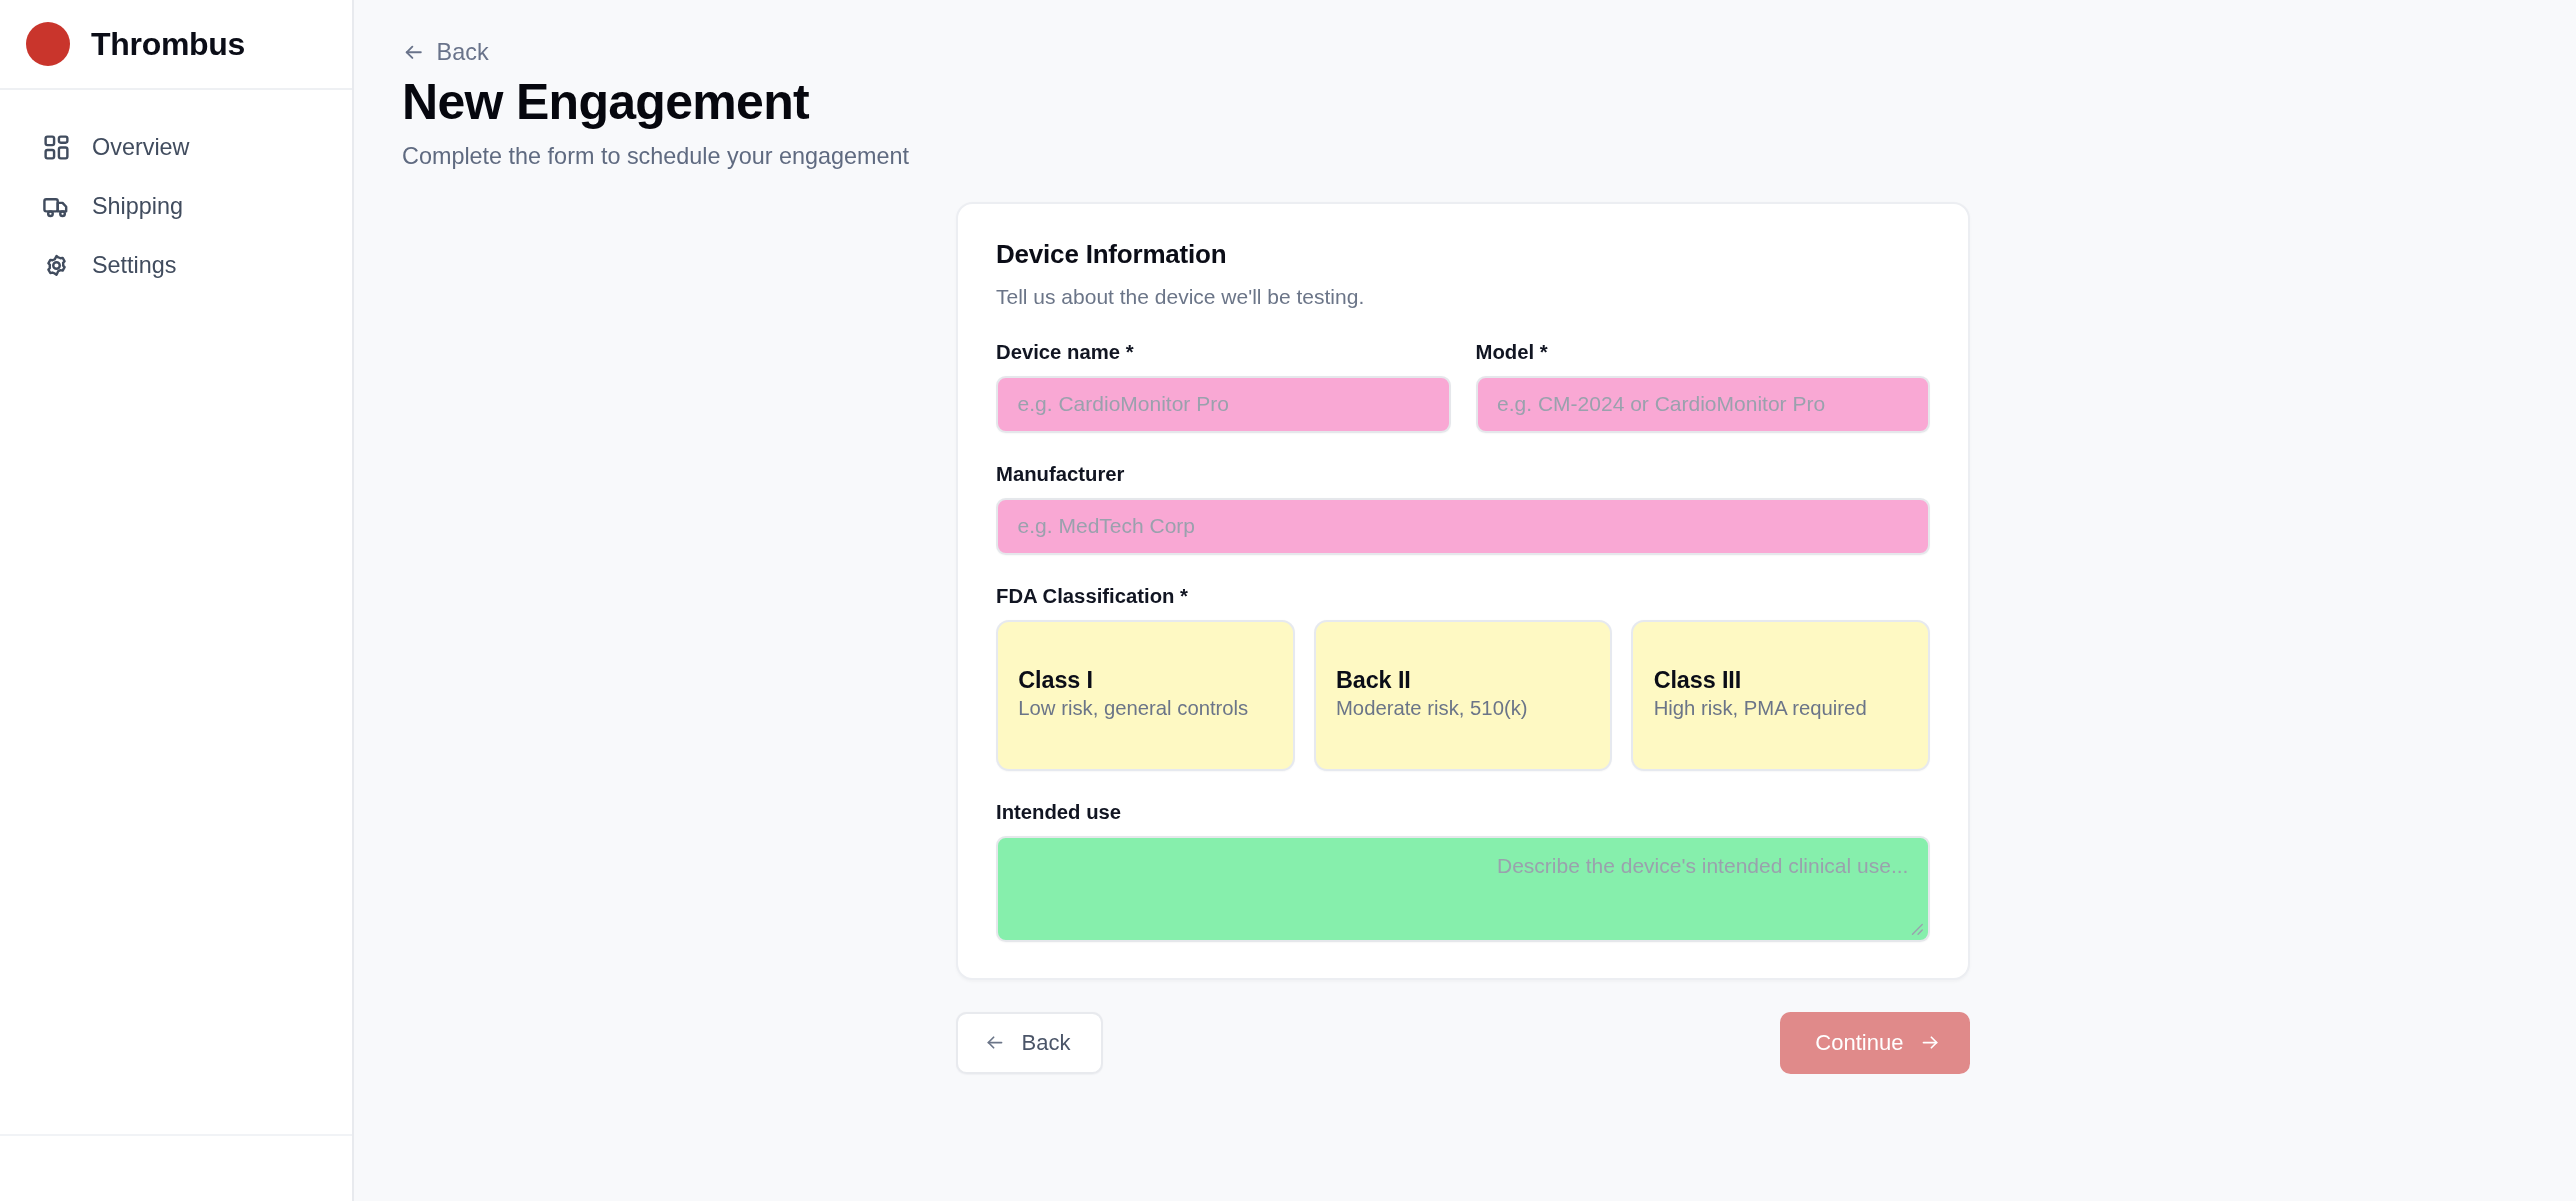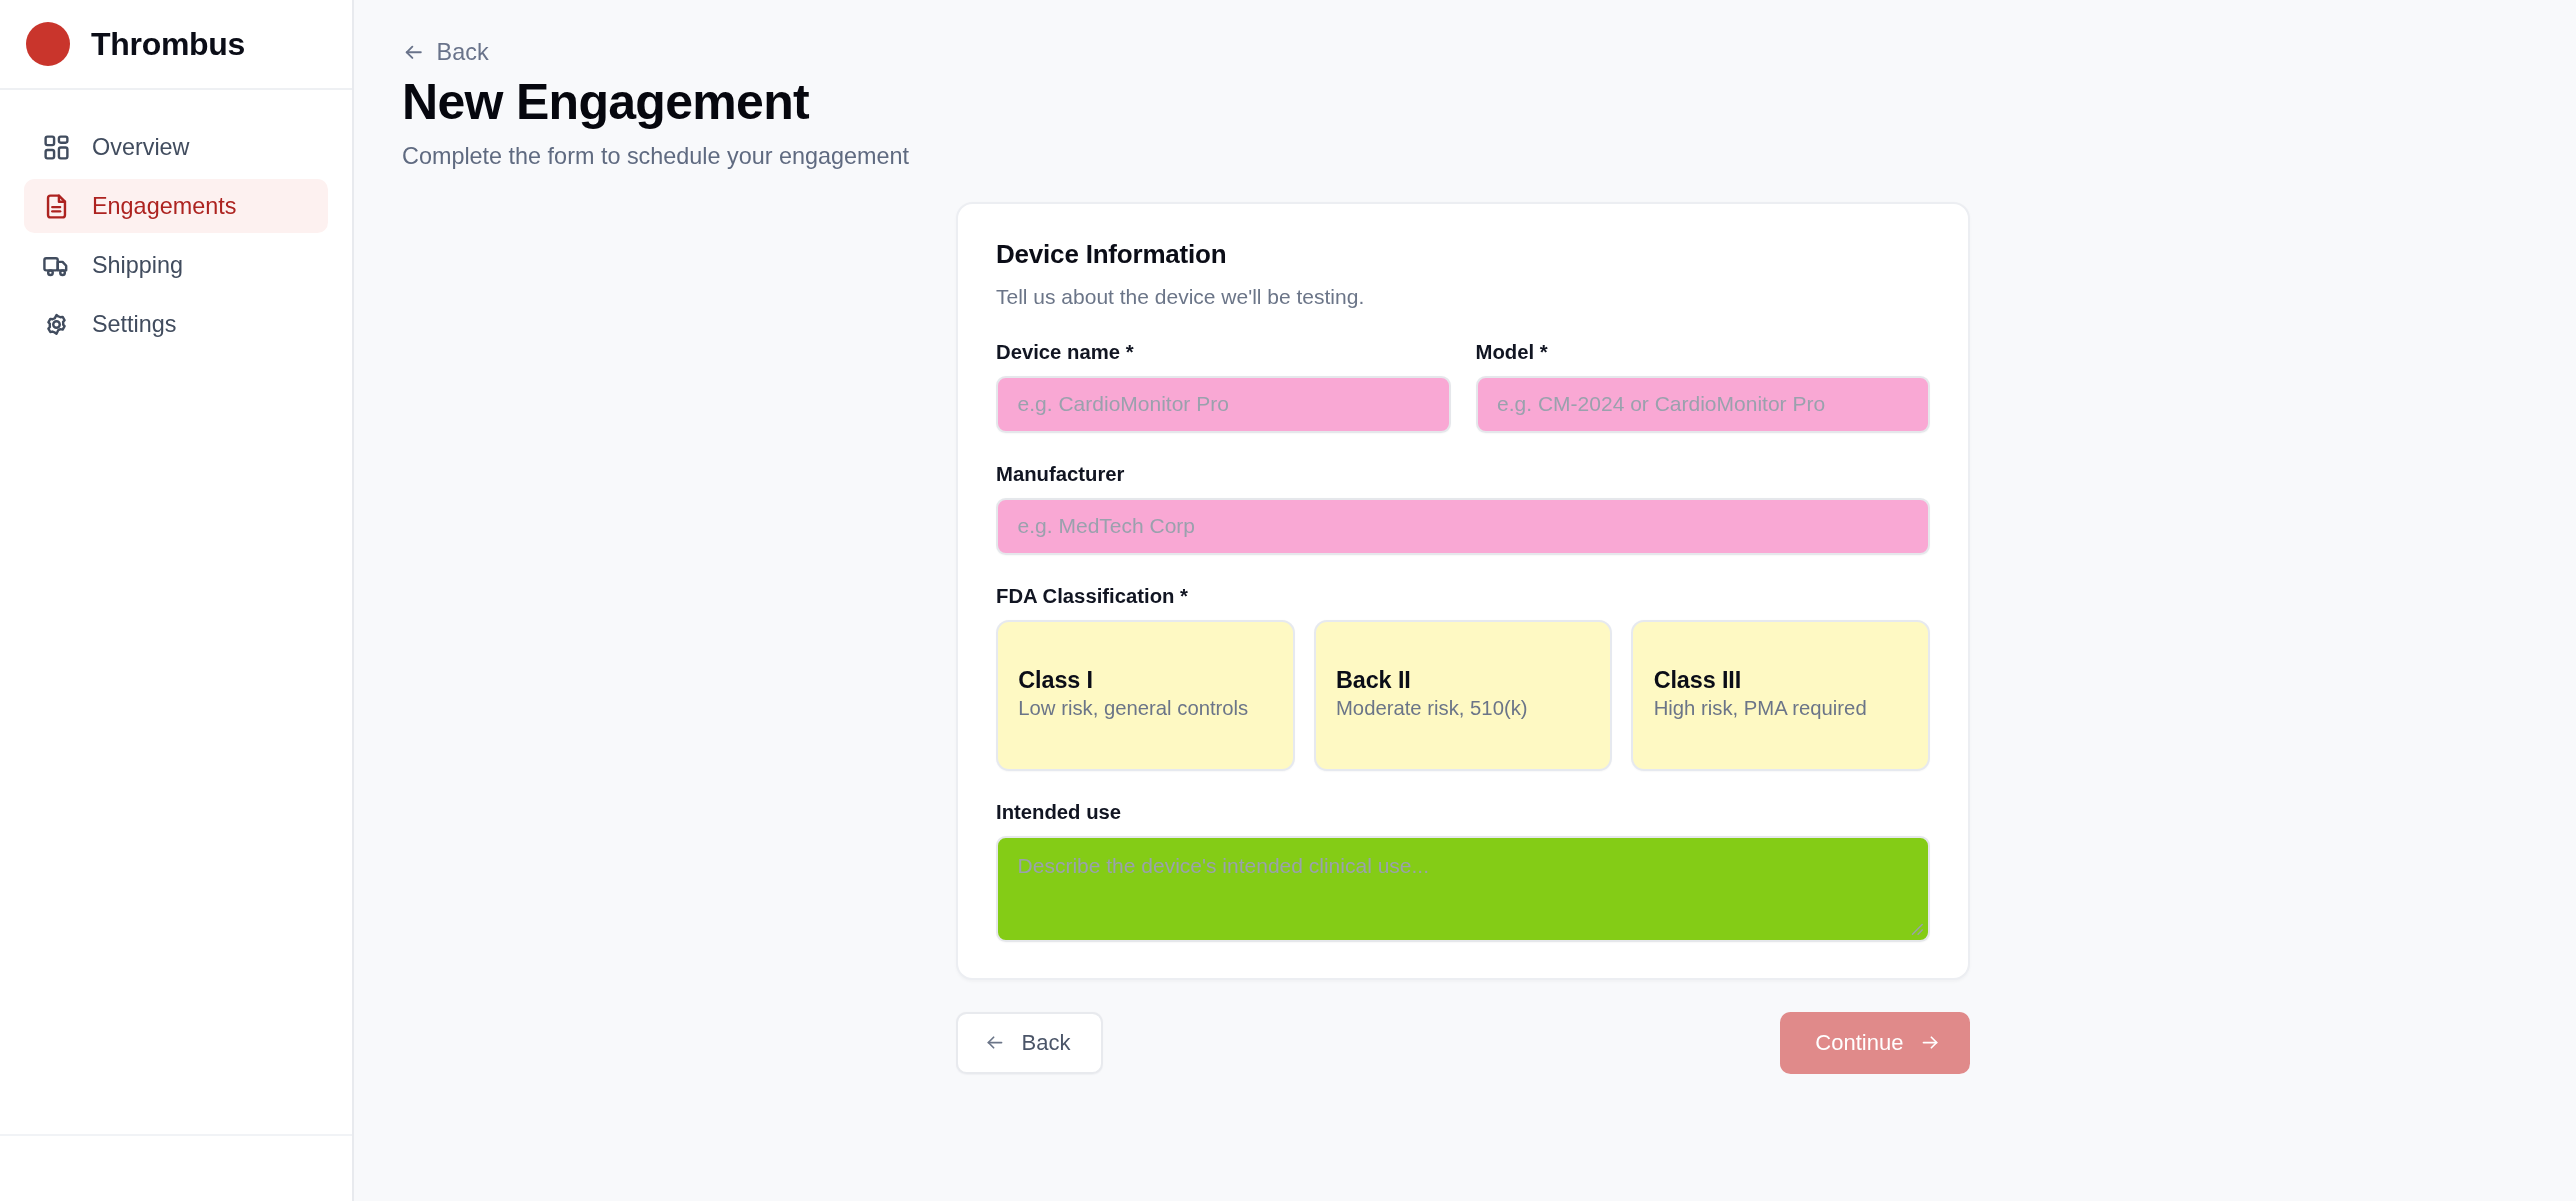--- a/index.html
+++ b/index.html
@@ -290,29 +290,30 @@
   }
 
   
   .ta-wrap { position: relative; }
 
   .ta-input {
     width: 100%;
     height: 106px;
     border: 2.3px solid #e5e7eb;
     border-radius: 9.8px;
-    background: #84cc16;
+    background: #86efac;
     padding: 16.6px 19.6px;
     font-family: "Liberation Sans", sans-serif;
     font-size: 21px;
     color: #111522;
     outline: none;
     resize: none;
     display: block;
     box-shadow: 0 0.8px 1.5px rgba(16,24,40,0.03);
+    text-align: right;
   }
 
   .ta-input::placeholder { color: #9aa1ad; }
 
   .ta-handle {
     position: absolute;
     right: 6.8px;
     bottom: 6px;
     width: 16.6px;
     height: 16.6px;
@@ -378,31 +379,20 @@
           <svg width="29" height="29" viewBox="0 0 24 24" fill="none" stroke="#414c5e" stroke-width="2" stroke-linecap="round" stroke-linejoin="round">
             <rect x="3" y="3" width="7" height="7" rx="1.5"></rect>
             <rect x="14" y="3" width="7" height="5" rx="1.5"></rect>
             <rect x="14" y="12" width="7" height="9" rx="1.5"></rect>
             <rect x="3" y="14" width="7" height="7" rx="1.5"></rect>
           </svg>
         </span>
         <span>Overview</span>
       </div>
 
-      <div class="nav-item active">
-        <span class="nav-icon">
-          <svg width="29" height="29" viewBox="0 0 24 24" fill="none" stroke="#ad2320" stroke-width="2" stroke-linecap="round" stroke-linejoin="round">
-            <path d="M14 3H7a2 2 0 0 0-2 2v14a2 2 0 0 0 2 2h10a2 2 0 0 0 2-2V8z"></path>
-            <path d="M14 3v5h5"></path>
-            <line x1="8.5" y1="12.5" x2="15" y2="12.5"></line>
-            <line x1="8.5" y1="16" x2="15" y2="16"></line>
-          </svg>
-        </span>
-        <span>Engagements</span>
-      </div>
 
       <div class="nav-item">
         <span class="nav-icon">
           <svg width="29" height="29" viewBox="0 0 24 24" fill="none" stroke="#414c5e" stroke-width="2" stroke-linecap="round" stroke-linejoin="round">
             <rect x="2" y="6" width="11" height="10" rx="1.5"></rect>
             <path d="M13 9h4l3 3.2V16h-7z"></path>
             <circle cx="7" cy="18" r="1.9"></circle>
             <circle cx="17" cy="18" r="1.9"></circle>
           </svg>
         </span>

